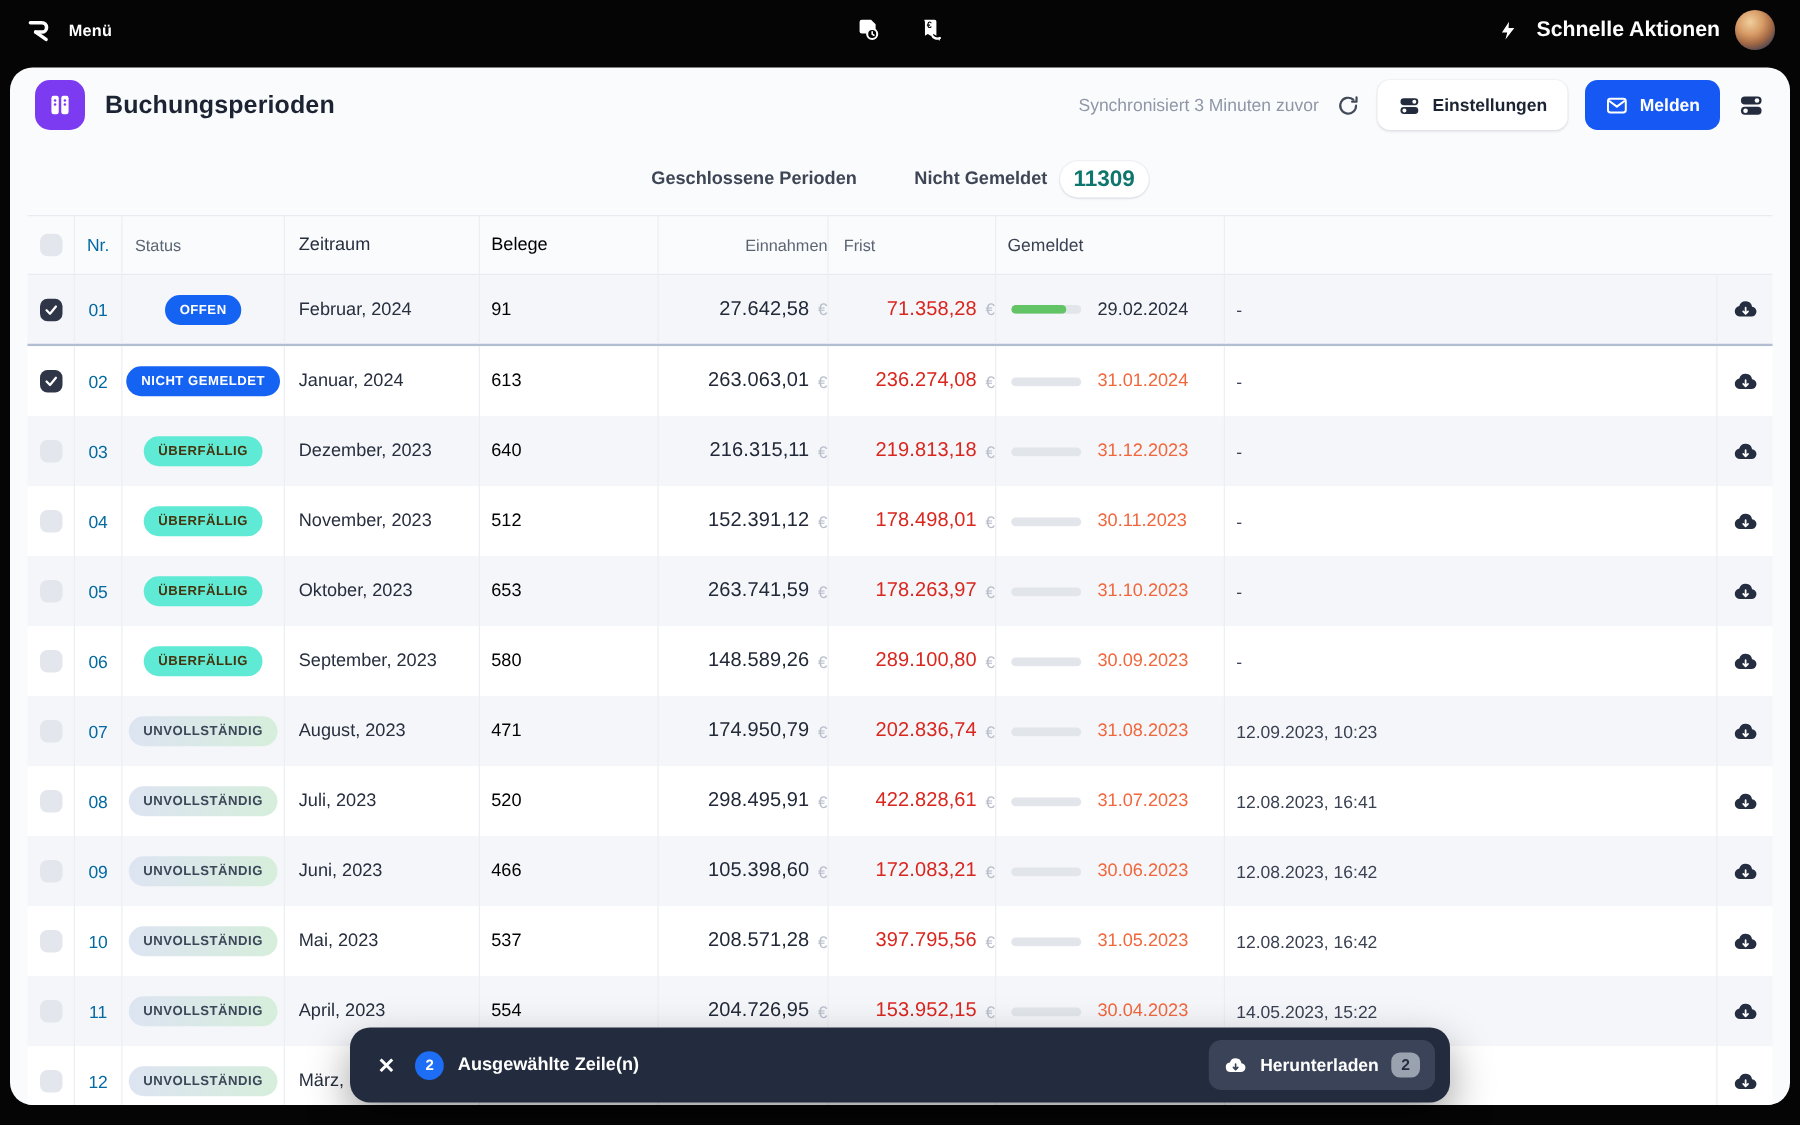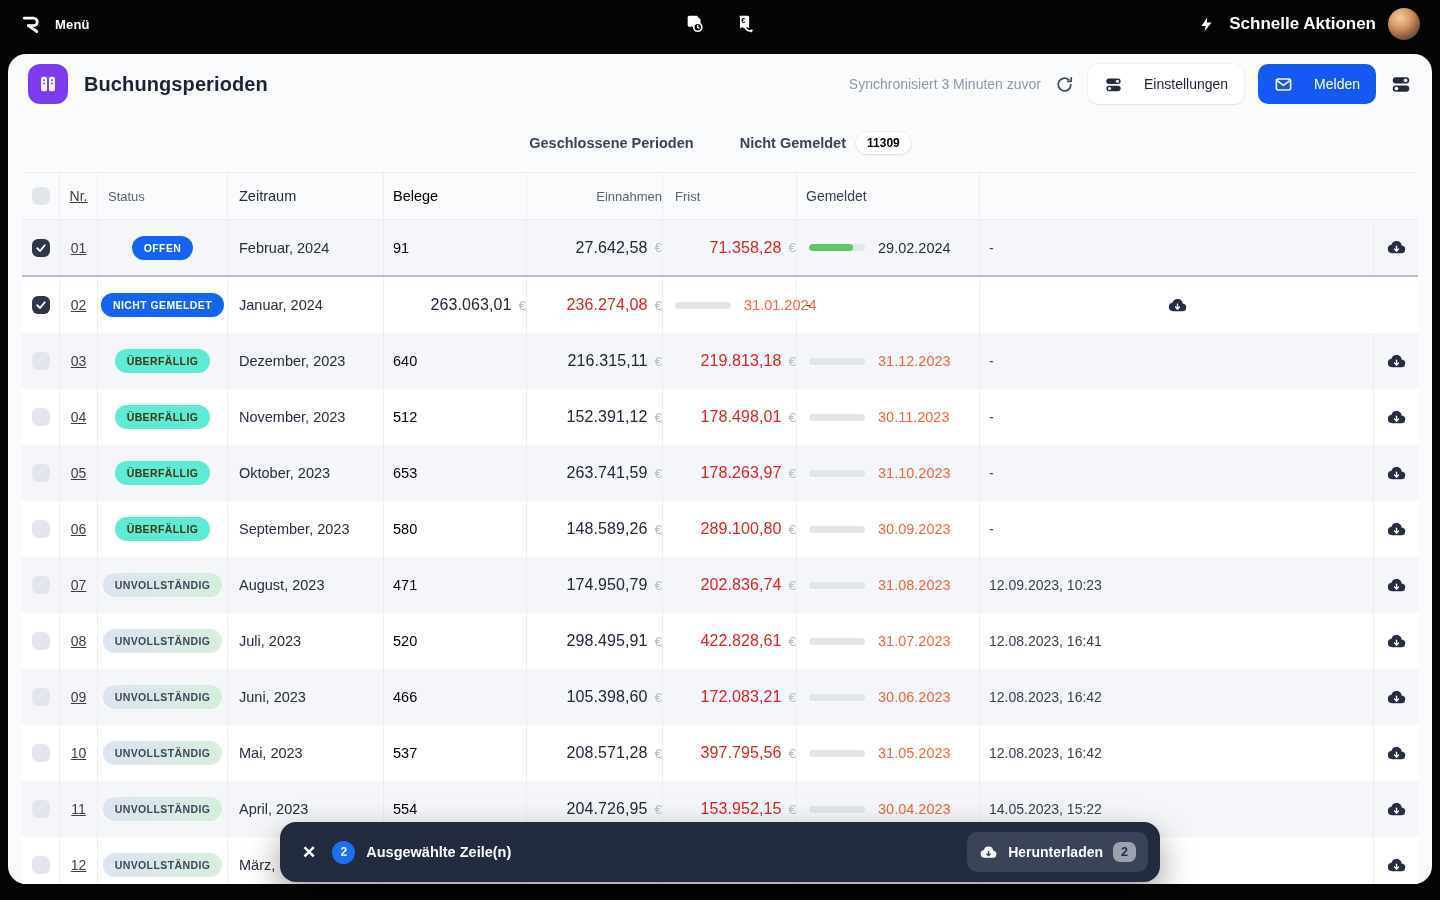--- a/index.html
+++ b/index.html
@@ -18,44 +18,44 @@
 
   
   .card { position:absolute; left:8px; top:54px; width:1424px; height:830px; background:#fafbfd; border-radius:18px; overflow:hidden; }
 
   .card-header { height:60px; display:flex; align-items:center; padding:0 20px 0 20px; }
   .app-icon { width:40px; height:40px; border-radius:12px; background:#7c3bf0; display:flex; align-items:center; justify-content:center; margin-right:16px; }
   .page-title { font-size:20px; font-weight:700; color:#1c2433; letter-spacing:.1px; }
   .ch-right { margin-left:auto; display:flex; align-items:center; gap:14px; }
   .sync-text { font-size:14px; color:#8f97a6; }
   .icon-btn { display:flex; align-items:center; justify-content:center; cursor:pointer; }
-  .btn { display:flex; align-items:center; gap:21px; height:40px; padding:0 16px; border-radius:10px; font-size:14px; font-weight:400; cursor:pointer; border:none; }
+  .btn { display:flex; align-items:center; gap:9px; height:40px; padding:0 16px; border-radius:10px; font-size:14px; font-weight:700; cursor:pointer; border:none; }
   .btn-settings { background:#fff; color:#1c2433; box-shadow:0 1px 2px rgba(20,30,60,.08), 0 0 0 1px rgba(20,30,60,.03); }
   .btn-report { background:#1658f3; color:#fff; }
 
   
   .tabs { height:58px; display:flex; align-items:center; justify-content:center; gap:46px; }
   .tab { font-size:14.5px; font-weight:600; color:#3e4655; cursor:pointer; display:flex; align-items:center; gap:10px; }
   .tab.active { background:#222a3c; color:#fff; border-radius:22px; padding:11px 22px; }
-  .tab-badge { background:#fff; border-radius:999px; padding:4px 11px; font-size:12px; font-weight:700; color:#000000; box-shadow:0 1px 2px rgba(20,30,60,.10), 0 0 0 1px rgba(20,30,60,.04); }
+  .tab-badge { background:#fff; border-radius:999px; padding:4px 11px; font-size:18px; font-weight:700; color:#0f766e; box-shadow:0 1px 2px rgba(20,30,60,.10), 0 0 0 1px rgba(20,30,60,.04); }
 
   
   .table { margin:0 14px; }
   .trow, .thead { display:grid; grid-template-columns:38px 38px 130px 156px 143px 136px 134px 183px 1fr 44px; align-items:stretch; }
   .thead { height:48px; border-top:1px solid #e9ebf1; border-bottom:1px solid #e9ebf1; background:#fafbfd; }
   .th, .td { display:flex; align-items:center; border-right:1px solid #eceef2; min-width:0; }
   .th:last-child, .td:last-child { border-right:none; }
   .th { font-size:13px; color:#5b6473; font-weight:400; }
   .trow { height:56px; }
   .trow.odd { background:#f4f6f9; }
   .trow.even { background:#fff; }
   .trow.first-sel { border-bottom:2px solid #b3bdd1; height:57px; }
 
   .c-cb { justify-content:center; }
-  .c-nr { justify-content:center; font-size:14px; color:#404040;text-decoration:underline; }
+  .c-nr { justify-content:center; font-size:14px; color:#0369a1; }
   .c-status { justify-content:center; }
   .c-zeit { padding-left:11px; font-size:14.5px; color:#272e3e; }
   .c-belege { padding-left:9px; font-size:14.5px; color:#000000; }
   .c-amount { justify-content:flex-end; gap:7px; }
   .amt { font-size:16px; font-weight:500; color:#222938; letter-spacing:.1px; }
   .amt.red { color:#d9261f; }
   .eur { font-size:13.5px; color:#b7bdcb; }
   .c-frist { padding-left:12px; gap:13px; }
   .c-gemeldet { padding-left:9px; font-size:14px; color:#3a4152; }
   .c-action { justify-content:center; }
@@ -246,20 +246,21 @@
               <svg width="12" height="12" viewBox="0 0 24 24" fill="none" stroke="#fff" stroke-width="3.6" stroke-linecap="round" stroke-linejoin="round">
                 <path d="M4.5 12.5 L10 18 L19.5 6.5"></path>
               </svg>
             </span>
           </div>
           <div class="td c-nr">02</div>
           <div class="td c-status">
             <span class="badge b-notreported">NICHT GEMELDET</span>
           </div>
           <div class="td c-zeit">Januar, 2024</div>
+          <div class="td c-belege">613</div>
           <div class="td c-amount">
             <span class="amt">263.063,01</span>
             <span class="eur">€</span>
           </div>
           <div class="td c-amount">
             <span class="amt red">236.274,08</span>
             <span class="eur">€</span>
           </div>
           <div class="td c-frist">
             <span class="prog">

